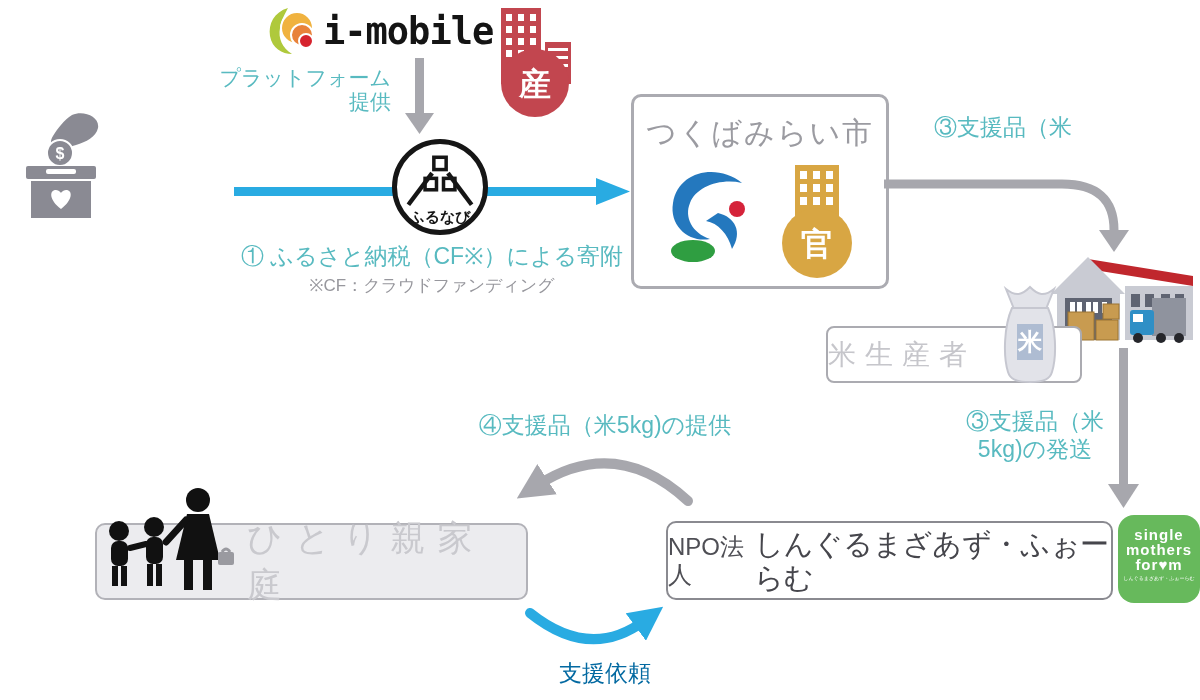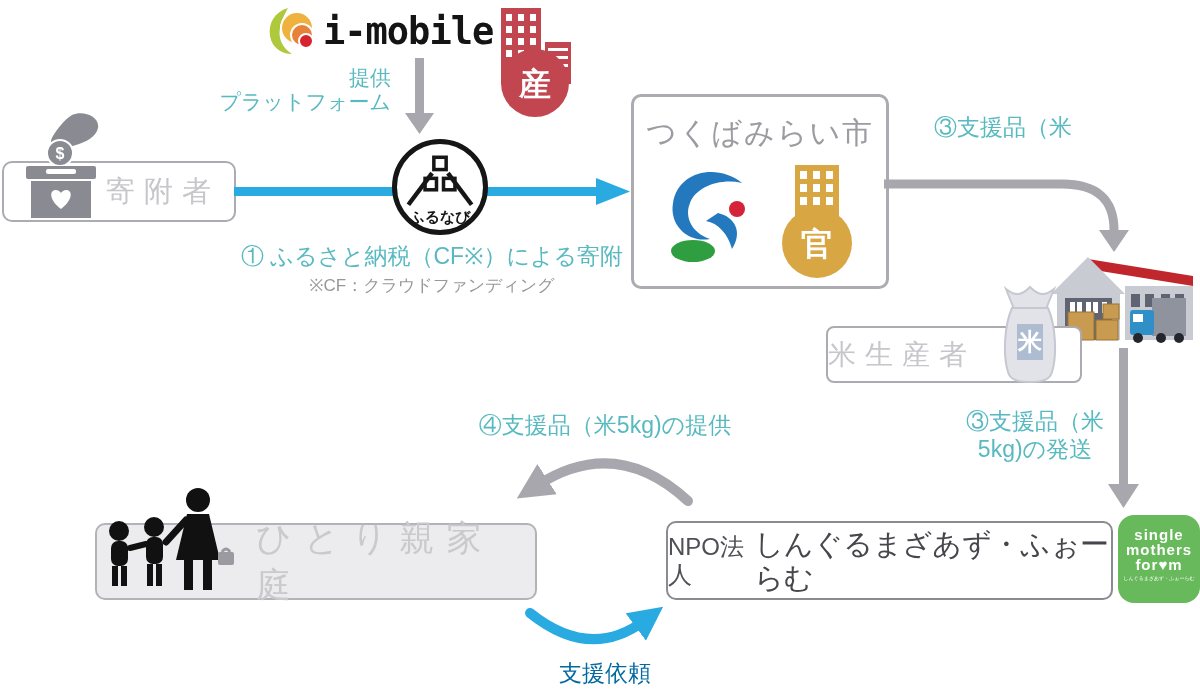--- a/index.html
+++ b/index.html
@@ -33,21 +33,21 @@
   .npo-box{left:666px;top:521px;width:443px;height:75px;border-color:#8A8A90;
       flex-direction:row;justify-content:center;}
   .npo-line1{font-size:24px;color:#4F4F55;line-height:28px;}
   .npo-line2{font-size:29px;color:#46464C;line-height:34px;}
   
   .smf{position:absolute;left:1118px;top:515px;width:82px;height:88px;background:#67B95C;
       border-radius:16px;color:#fff;text-align:center;font-weight:bold;}
   .smf-line{font-size:15px;line-height:15px;letter-spacing:1px;}
   .smf-sub{font-size:5px;font-weight:normal;margin-top:3px;letter-spacing:0;}
   
-  .family-box{left:95px;top:523px;width:429px;height:73px;background:#ECECEF;border-color:#B2B2B8;padding-left:9px;}
+  .family-box{left:95px;top:523px;width:429px;height:73px;background:#ECECEF;border-color:#B2B2B8;}
   .family-label{margin-left:150px;font-size:35px;letter-spacing:12px;color:#C9C9CE;}
   .note-text{position:absolute;font-size:17px;color:#97979D;text-align:center;}
   .request-label{position:absolute;left:540px;top:658px;width:130px;text-align:center;
       font-size:23px;color:#0369a1;}
 </style>
 </head>
 <body>
 
 <div class="canvas">
 
@@ -79,22 +79,22 @@
     <g fill="#fff">
         <rect x="56" y="44" width="20" height="3"></rect>
         <rect x="56" y="52" width="20" height="3"></rect>
         <rect x="56" y="60" width="20" height="3"></rect>
       </g>
     <circle cx="43" cy="79" r="34" fill="#C2464F"></circle>
     <text x="43" y="91" text-anchor="middle" font-size="32" font-weight="bold" fill="#fff">産</text>
   </svg>
 
   <div class="platform-label teal">
+    <div>プラットフォーム</div>
     <div>提供</div>
-    <div>プラットフォーム</div>
   </div>
 
   <svg class="abs" style="left:402px;top:58px" width="36" height="78">
     <rect x="13" y="0" width="9" height="58" fill="#A7A7AD"></rect>
     <polygon points="3,55 32,55 17.5,76" fill="#A7A7AD"></polygon>
   </svg>
 
   <svg class="abs" style="left:234px;top:177px;z-index:1" width="396" height="30">
     <rect x="0" y="10" width="366" height="9" fill="#29ABE2"></rect>
     <polygon points="362,1 396,14.5 362,28" fill="#29ABE2"></polygon>
@@ -114,23 +114,20 @@
   <svg class="abs" style="left:20px;top:112px;z-index:2" width="88" height="108" viewBox="0 0 88 108">
     <path d="M52,3 C64,-2 80,5 78,16 C76,25 66,30 56,33 L42,37 C33,39 28,31 33,24 C38,16 44,8 52,3 Z" fill="#8A8A93"></path>
     <circle cx="40" cy="41" r="13" fill="#8A8A93" stroke="#fff" stroke-width="2"></circle>
     <text x="40" y="47" text-anchor="middle" font-size="16" font-weight="bold" fill="#fff">$</text>
     <rect x="6" y="54" width="70" height="13" rx="2" fill="#8A8A93"></rect>
     <rect x="26" y="57" width="30" height="5" rx="2" fill="#fff"></rect>
     <rect x="11" y="69" width="60" height="37" fill="#8A8A93"></rect>
     <path d="M41,97 C29,88 29,78 36,78 C39,78 41,81 41,81 C41,81 43,78 46,78 C53,78 53,88 41,97 Z" fill="#fff"></path>
   </svg>
 
-  <div class="box donor-box">
-    <span class="donor-label">寄附者</span>
-  </div>
 
   <div class="step-label teal" style="left:232px;top:242px;width:400px">① ふるさと納税（CF※）による寄附</div>
   <div class="note-text" style="left:232px;top:273px;width:400px">※CF：クラウドファンディング</div>
 
   <div class="box city-box">
     <div class="city-name">つくばみらい市</div>
     <svg class="abs" style="left:28px;top:64px" width="102" height="110" viewBox="0 0 102 110">
       <path d="M80,22 C55,2 16,10 11,42 C7,66 28,82 48,78 C30,72 22,56 28,42 C34,26 58,17 80,22 Z" fill="#2478BE"></path>
       <path d="M56,52 C73,56 81,71 70,88 C66,73 56,62 44,60 Z" fill="#2478BE"></path>
       <ellipse cx="31" cy="90" rx="22" ry="11" fill="#2F9E41"></ellipse>

